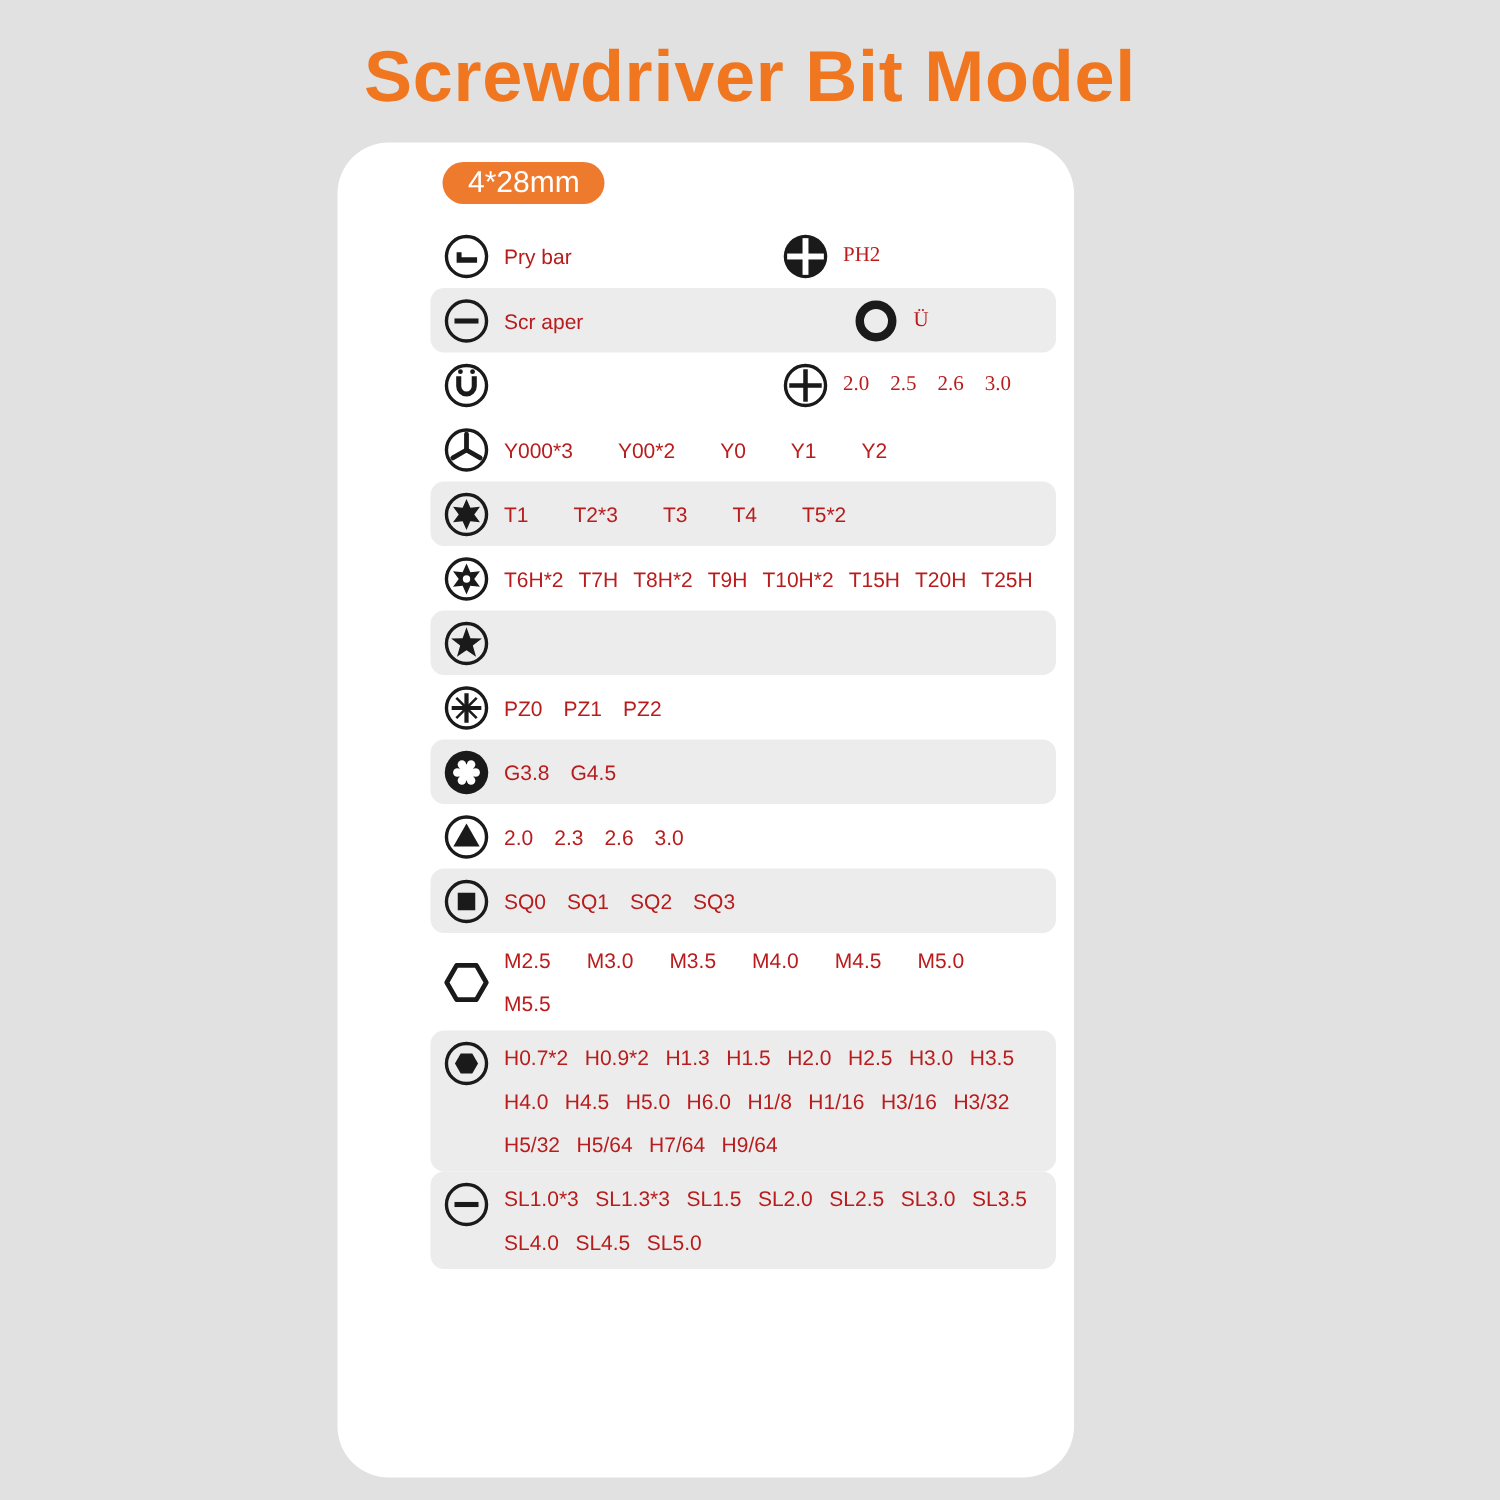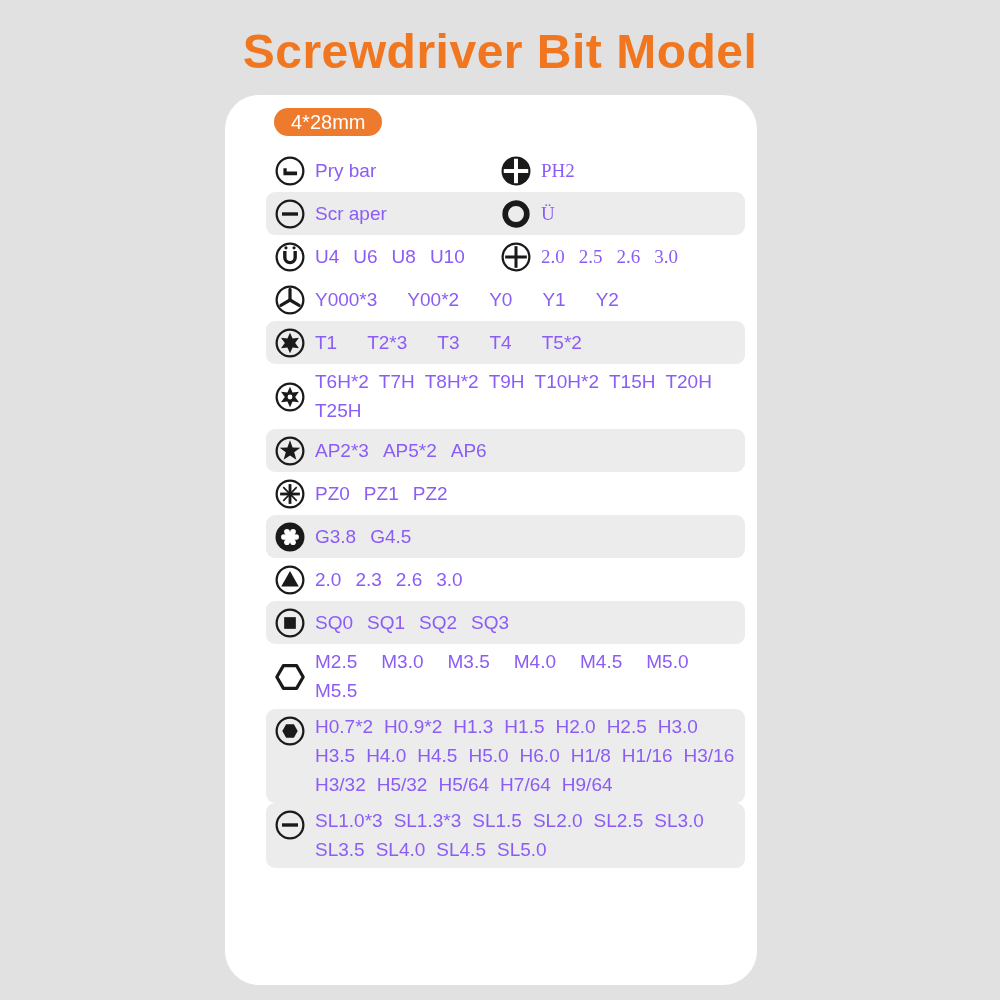--- a/index.html
+++ b/index.html
@@ -13,69 +13,70 @@
   .title {
     margin:0; padding-top:24px;
     text-align:center;
     font-size:48px; font-weight:bold;
     color:#f0761f;
     letter-spacing:0.5px;
   }
   .card {
     position:absolute;
     left:225px; top:95px;
-    width:532px; height:890px;
+    width:491px; height:890px;
     background:#ffffff;
     border-radius:34px;
     box-sizing:border-box;
     padding-top:13px;
     overflow:hidden;
+    padding-left:21px;
   }
   .badge {
     display:inline-block;
     margin-left:49px;
     background:#ee7a2e;
     color:#ffffff;
     font-size:20px;
     line-height:28px;
     padding:0 17px;
     border-radius:15px;
   }
   .rows { margin-top:13px; }
   .row {
     display:flex;
     align-items:center;
     margin:0 12px 0 41px;
     padding:4px 8px;
     border-radius:9px;
     min-height:35px;
   }
-  .row.shaded { background:#ececec; }
+  .row.shaded { background:#ececec;gap:47px; }
   .row.multiline { align-items:center; }
   .row.multiline .icon { margin-top:2px; }
   .group { display:flex; align-items:center; }
   .row.multiline .group { align-items:flex-start; }
   .row.two-col .group:first-child { width:212px; flex-shrink:0; }
   .group + .group { margin-left:14px;font-family:Liberation Serif, serif; }
   .icon {
     width:32px; height:32px;
     margin-right:9px;
     flex-shrink:0;
     display:inline-block;
   }
   .icon svg { width:100%; height:100%; display:block; }
   .labels {
     display:flex;
     flex-wrap:wrap;
     align-items:center;
     column-gap:14px;
     row-gap:1px;
-    font-size:19px;
+    font-size:14px;
     line-height:28px;
-    color:#8b5cf6;
+    color:#b91c1c;
   }
   .row.gap-wide  .labels { column-gap:30px; }
   .row.gap-med   .labels { column-gap:24px; }
   .row.gap-tight .labels { column-gap:10px; }
   .row.gap-11    .labels { column-gap:11px; }
 </style>
 </head>
 <body>
 
 <div class="page">
@@ -134,26 +135,20 @@
         <div class="row two-col">
           <div class="group">
             <span class="icon">
               <svg viewBox="0 0 34 34">
                 <circle cx="17" cy="17" r="14.2" fill="none" stroke="#1a1a1a" stroke-width="2.4"></circle>
                 <path d="M11.5 10.5 L11.5 17.5 a5.5 5.5 0 0 0 11 0 L22.5 10.5" fill="none" stroke="#1a1a1a" stroke-width="3.6"></path>
                 <circle cx="12.7" cy="7.2" r="1.7" fill="#1a1a1a"></circle>
                 <circle cx="21.3" cy="7.2" r="1.7" fill="#1a1a1a"></circle>
               </svg>
             </span>
-            <div class="labels">
-              <span>U4</span>
-              <span>U6</span>
-              <span>U8</span>
-              <span>U10</span>
-            </div>
           </div>
           <div class="group">
             <span class="icon">
               <svg viewBox="0 0 34 34">
                 <circle cx="17" cy="17" r="14.2" fill="none" stroke="#1a1a1a" stroke-width="2.4"></circle>
                 <rect x="15.4" y="5.5" width="3.2" height="23" fill="#1a1a1a"></rect>
                 <rect x="5.5" y="15.4" width="23" height="3.2" fill="#1a1a1a"></rect>
               </svg>
             </span>
             <div class="labels">
@@ -224,25 +219,20 @@
           </div>
         </div>
         <div class="row shaded">
           <div class="group">
             <span class="icon">
               <svg viewBox="0 0 34 34">
                 <circle cx="17" cy="17" r="14.2" fill="none" stroke="#1a1a1a" stroke-width="2.4"></circle>
                 <polygon points="17,5.5 19.76,13.2 27.94,13.45 21.47,18.45 23.76,26.3 17,21.7 10.24,26.3 12.53,18.45 6.06,13.45 14.24,13.2" fill="#1a1a1a"></polygon>
               </svg>
             </span>
-            <div class="labels">
-              <span>AP2*3</span>
-              <span>AP5*2</span>
-              <span>AP6</span>
-            </div>
           </div>
         </div>
         <div class="row">
           <div class="group">
             <span class="icon">
               <svg viewBox="0 0 34 34">
                 <circle cx="17" cy="17" r="14.2" fill="none" stroke="#1a1a1a" stroke-width="2.4"></circle>
                 <g stroke="#1a1a1a">
                   <line x1="17" y1="6.5" x2="17" y2="27.5" stroke-width="3"></line>
                   <line x1="6.5" y1="17" x2="27.5" y2="17" stroke-width="3"></line>

